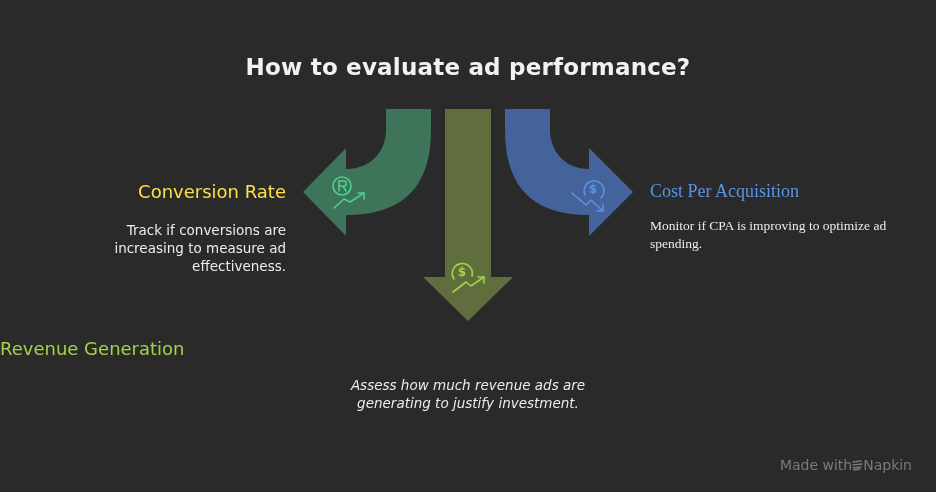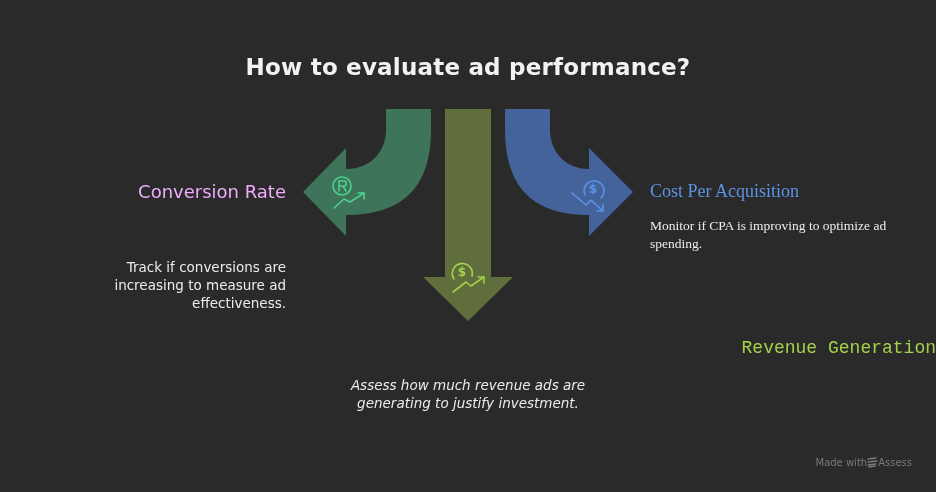--- a/index.html
+++ b/index.html
@@ -2,26 +2,26 @@
 <html><head>
 <meta charset="utf-8">
 <style>
   html, body { margin:0; padding:0; }
   body { width:936px; height:492px; background:#2a2a2a; position:relative; overflow:hidden; font-family:"DejaVu Sans", sans-serif; }
   .title { position:absolute; left:0; width:936px; top:54px; text-align:center; color:#f2f2f2; font-size:23px; font-weight:bold; letter-spacing:0.2px; }
   svg.arrows { position:absolute; left:0; top:0; }
   .heading { position:absolute; font-size:18px; white-space:nowrap; }
   .desc { position:absolute; color:#ececec; font-size:13.5px; line-height:18px; }
   .h-left { right:650px; top:181px; }
-  .d-left { right:650px; top:221px; width:210px; text-align:right;margin-top:37px; }
+  .d-left { right:650px; top:221px; width:210px; text-align:right; }
   .h-right { left:650px; top:181px;font-family:Liberation Serif, serif; }
   .d-right { left:650px; top:217px; width:240px; text-align:left;font-family:Liberation Serif, serif; }
-  .h-center { left:0; width:936px; text-align:right; top:338px;font-family:Liberation Mono, monospace; }
+  .h-center { left:0; width:936px; text-align:left; top:338px; }
   .d-center { left:338px; width:260px; text-align:center; top:376px;font-style:italic; }
-  .watermark { position:absolute; right:24px; top:457px; color:#7a7a7a; font-size:10px; display:flex; align-items:center; }
+  .watermark { position:absolute; right:24px; top:457px; color:#7a7a7a; font-size:14px; display:flex; align-items:center; }
 </style>
 </head>
 <body>
 
 <div class="title">How to evaluate ad performance?</div>
 
 <svg class="arrows" width="936" height="492" viewBox="0 0 936 492">
 
   <path fill="#3e7459" d="M386,109 L431,109 L431,130 C431,190 400,215 346,215 L346,236 L303,192 L346,148 L346,169 C372,169 386,150 386,130 Z"></path>
 
@@ -44,28 +44,28 @@
   </g>
 
   <g stroke="#5b93e6" stroke-width="1.6" fill="none" stroke-linecap="round" stroke-linejoin="round">
     <path d="M585,195 A10,10 0 1 1 601,198"></path>
     <text x="593" y="193" fill="#5b93e6" stroke="none" font-size="12" font-weight="bold" text-anchor="middle" font-family="DejaVu Sans, sans-serif">$</text>
     <path d="M572,193 L586,205 L591,200 L603,211"></path>
     <path d="M597,211 L603,211 L603,205"></path>
   </g>
 </svg>
 
-<div class="heading h-left" style="color:#f0abfc">Conversion Rate</div>
+<div class="heading h-left" style="color:#fde047">Conversion Rate</div>
 <div class="desc d-left">Track if conversions are increasing to measure ad effectiveness.</div>
 
 <div class="heading h-center" style="color:#a4d24a">Revenue Generation</div>
 <div class="desc d-center">Assess how much revenue ads are generating to justify investment.</div>
 
 <div class="heading h-right" style="color:#5b93e6">Cost Per Acquisition</div>
 <div class="desc d-right">Monitor if CPA is improving to optimize ad spending.</div>
 
 <div class="watermark">
   <span>Made with</span>
   <svg width="11" height="11" viewBox="0 0 11 11">
     <path d="M1,2 L9,1 M1,5 L10,4 M1,8 L9,7 M2,10 L8,9" stroke="#7a7a7a" stroke-width="1.3" fill="none" stroke-linecap="round"></path>
   </svg>
-  <span>Assess</span>
+  <span>Napkin</span>
 </div>
 
 </body></html>

